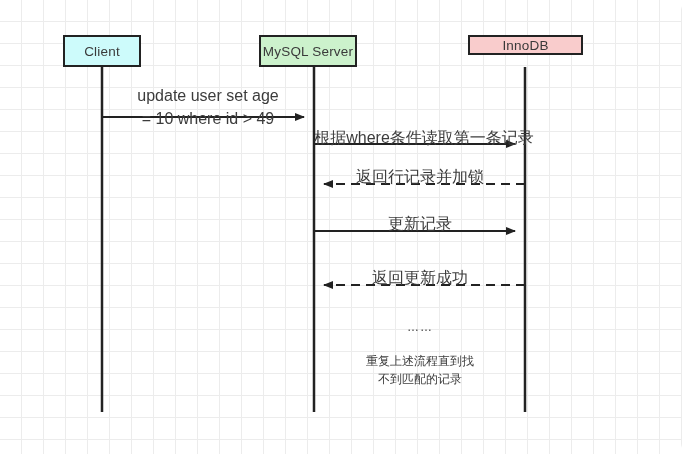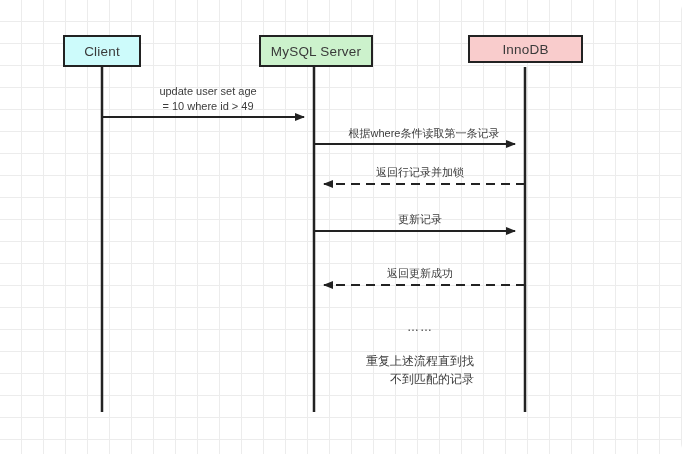--- a/index.html
+++ b/index.html
@@ -39,32 +39,32 @@
     display: flex;
     align-items: center;
     justify-content: center;
     font-size: 13.5px;
     color: #3a3a3a;
     letter-spacing: 0.2px;
     white-space: nowrap;
   }
   .msg-label {
     position: absolute;
-    font-size: 11px;
+    font-size: 16px;
     color: #3c3c3c;
     text-align: center;
-    line-height: 15px;
+    line-height: 23px;
     white-space: pre-line;
     transform: translateX(-50%);
   }
   .note-label {
     position: absolute;
     font-size: 12px;
     color: #3c3c3c;
-    text-align: right;
+    text-align: center;
     line-height: 18px;
     white-space: pre-line;
     transform: translateX(-50%);
   }
   .ellipsis-label {
     position: absolute;
     font-size: 12px;
     color: #3c3c3c;
     text-align: center;
     transform: translateX(-50%);
@@ -96,24 +96,24 @@
         <line x1="525" y1="184" x2="324" y2="184" stroke="#222222" stroke-width="1.8" stroke-dasharray="9,6" marker-end="url(#arrow-left)"></line>
         <line x1="314" y1="231" x2="515" y2="231" stroke="#222222" stroke-width="1.8" marker-end="url(#arrow-right)"></line>
         <line x1="525" y1="285" x2="324" y2="285" stroke="#222222" stroke-width="1.8" stroke-dasharray="9,6" marker-end="url(#arrow-left)"></line>
       </g>
   </svg>
 
   <div id="actors-layer">
       <div class="actor-box" style="left: 63px; top: 35px; width: 78px; height: 32px; background: rgb(205, 251, 251); border-color: rgb(34, 34, 34);">
         <span>Client</span>
       </div>
-      <div class="actor-box" style="left: 259px; top: 35px; width: 114px; height: 32px; background: rgb(204, 242, 204); border-color: rgb(34, 34, 34);">
+      <div class="actor-box" style="left: 259px; top: 35px; width: 98px; height: 32px; background: rgb(204, 242, 204); border-color: rgb(34, 34, 34);">
         <span>MySQL Server</span>
       </div>
-      <div class="actor-box" style="left: 468px; top: 35px; width: 115px; height: 28px; background: rgb(249, 204, 204); border-color: rgb(34, 34, 34);">
+      <div class="actor-box" style="left: 468px; top: 35px; width: 115px; height: 20px; background: rgb(249, 204, 204); border-color: rgb(34, 34, 34);">
         <span>InnoDB</span>
       </div>
     </div>
   <div id="labels-layer">
       <div class="msg-label" style="left: 208px; top: 84px;">update user set age
 = 10 where id &gt; 49</div>
       <div class="msg-label" style="left: 424px; top: 126px;">根据where条件读取第一条记录</div>
       <div class="msg-label" style="left: 420px; top: 165px; text-align: center;">返回行记录并加锁</div>
       <div class="msg-label" style="left: 420px; top: 212px;">更新记录</div>
       <div class="msg-label" style="left: 420px; top: 266px;">返回更新成功</div>

